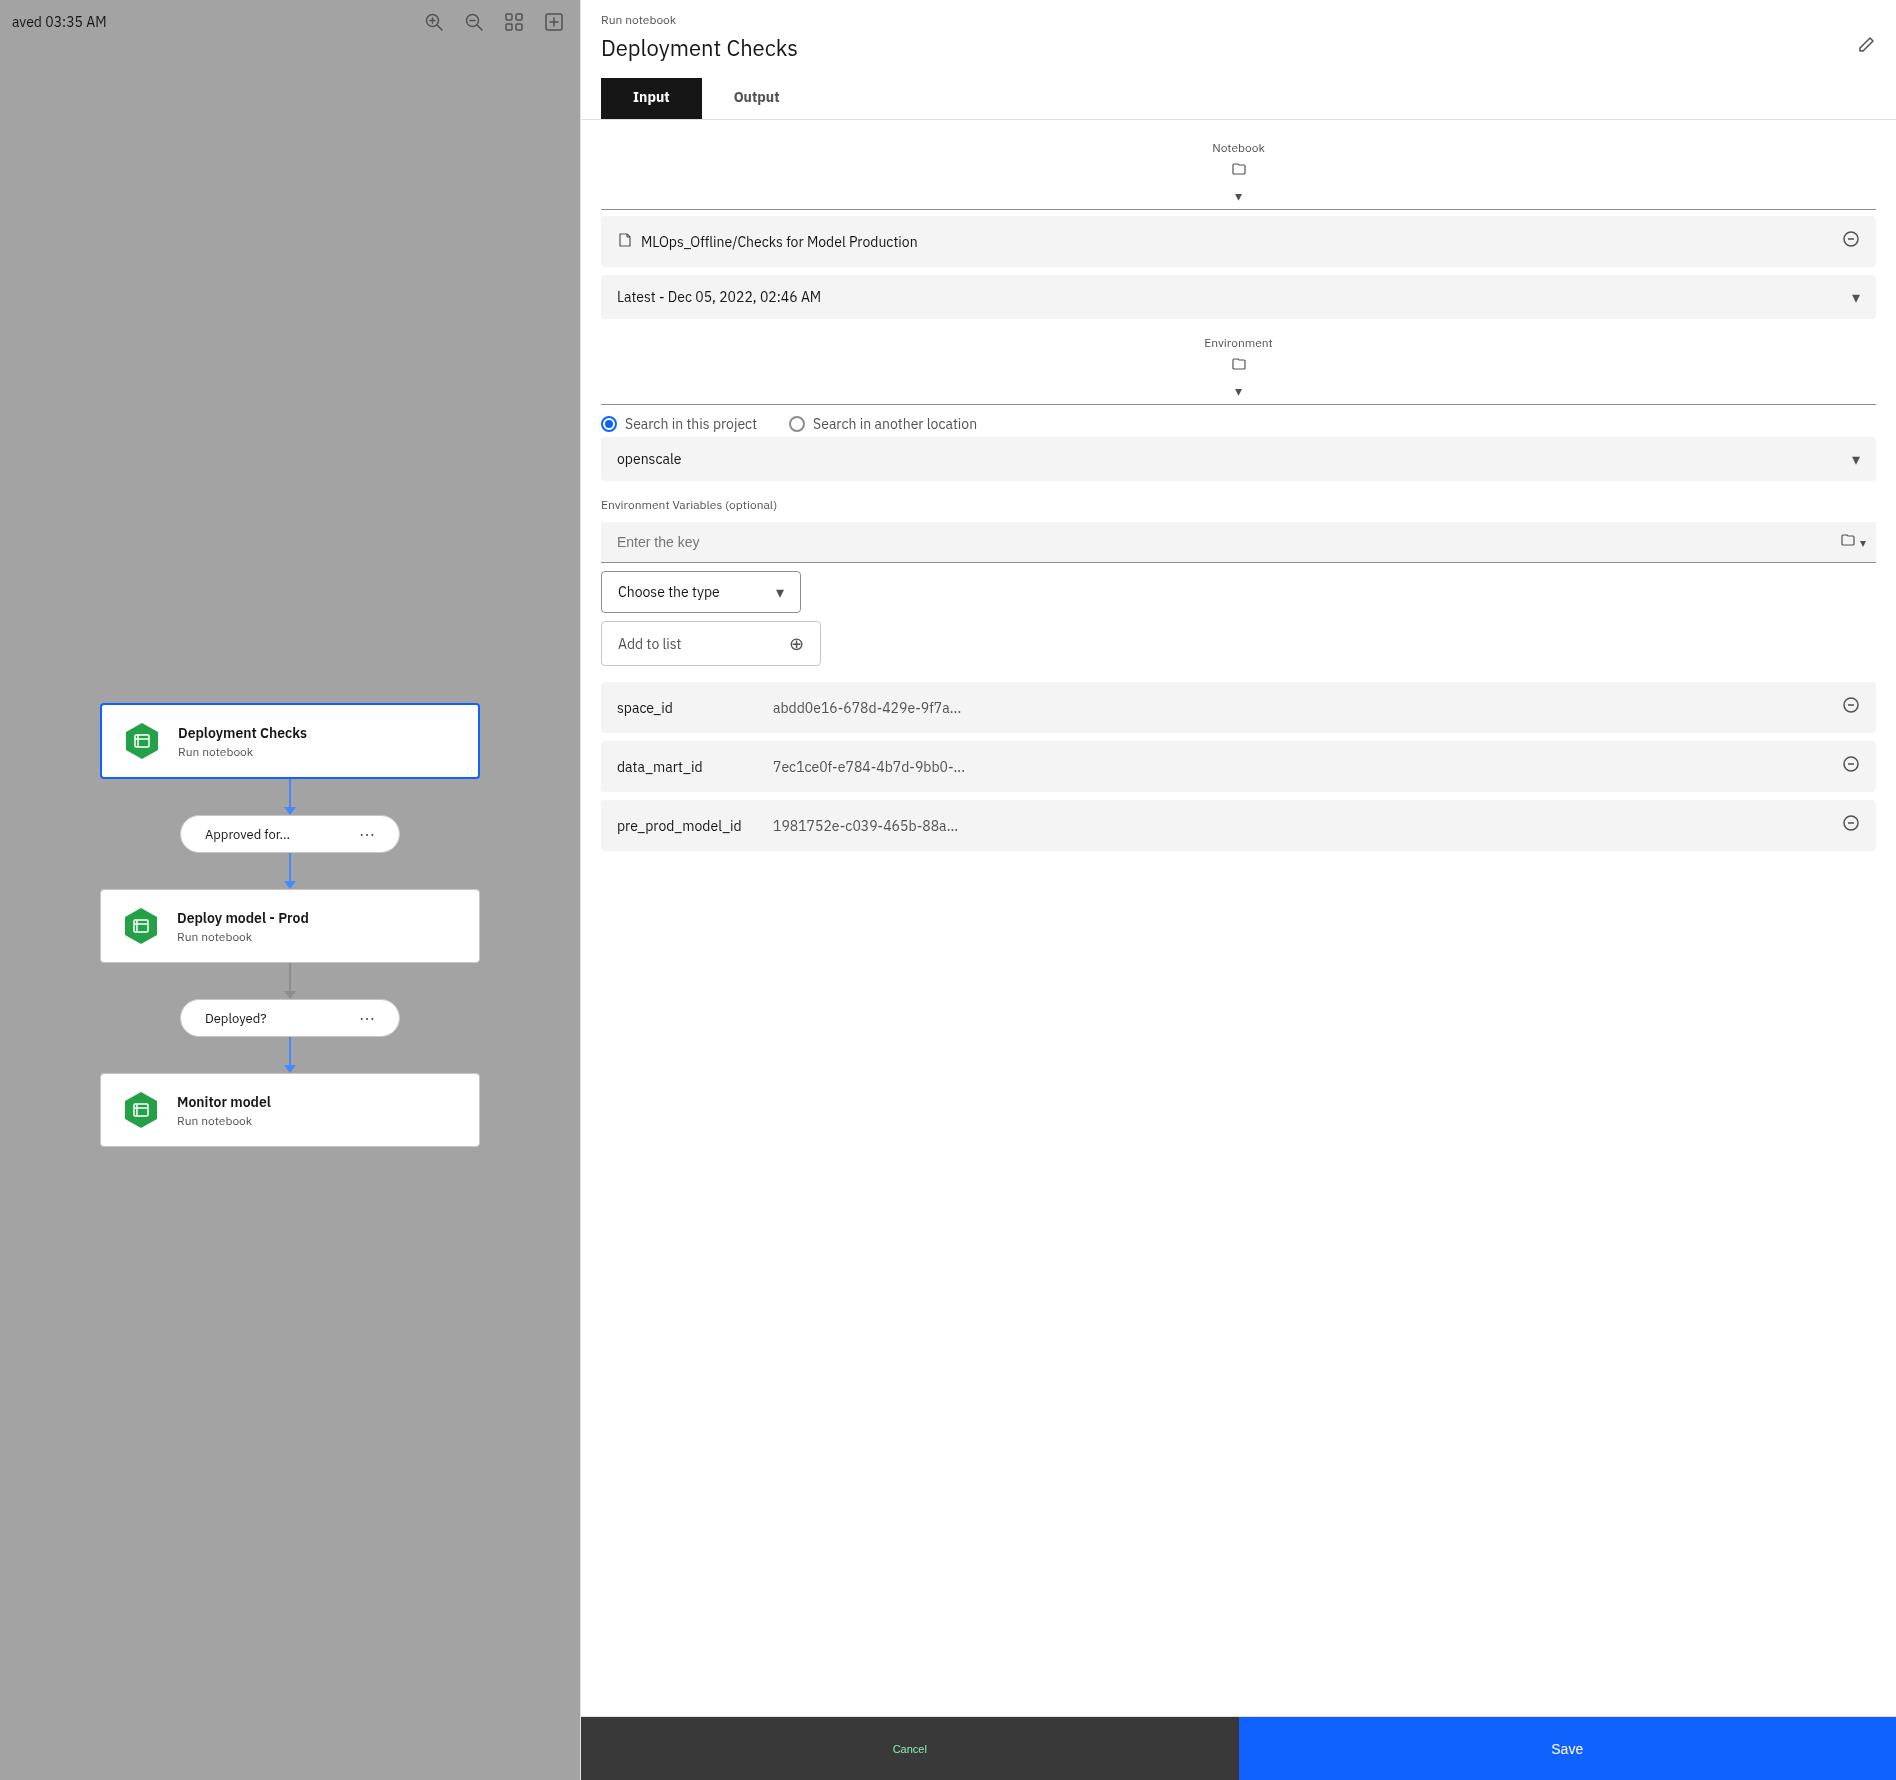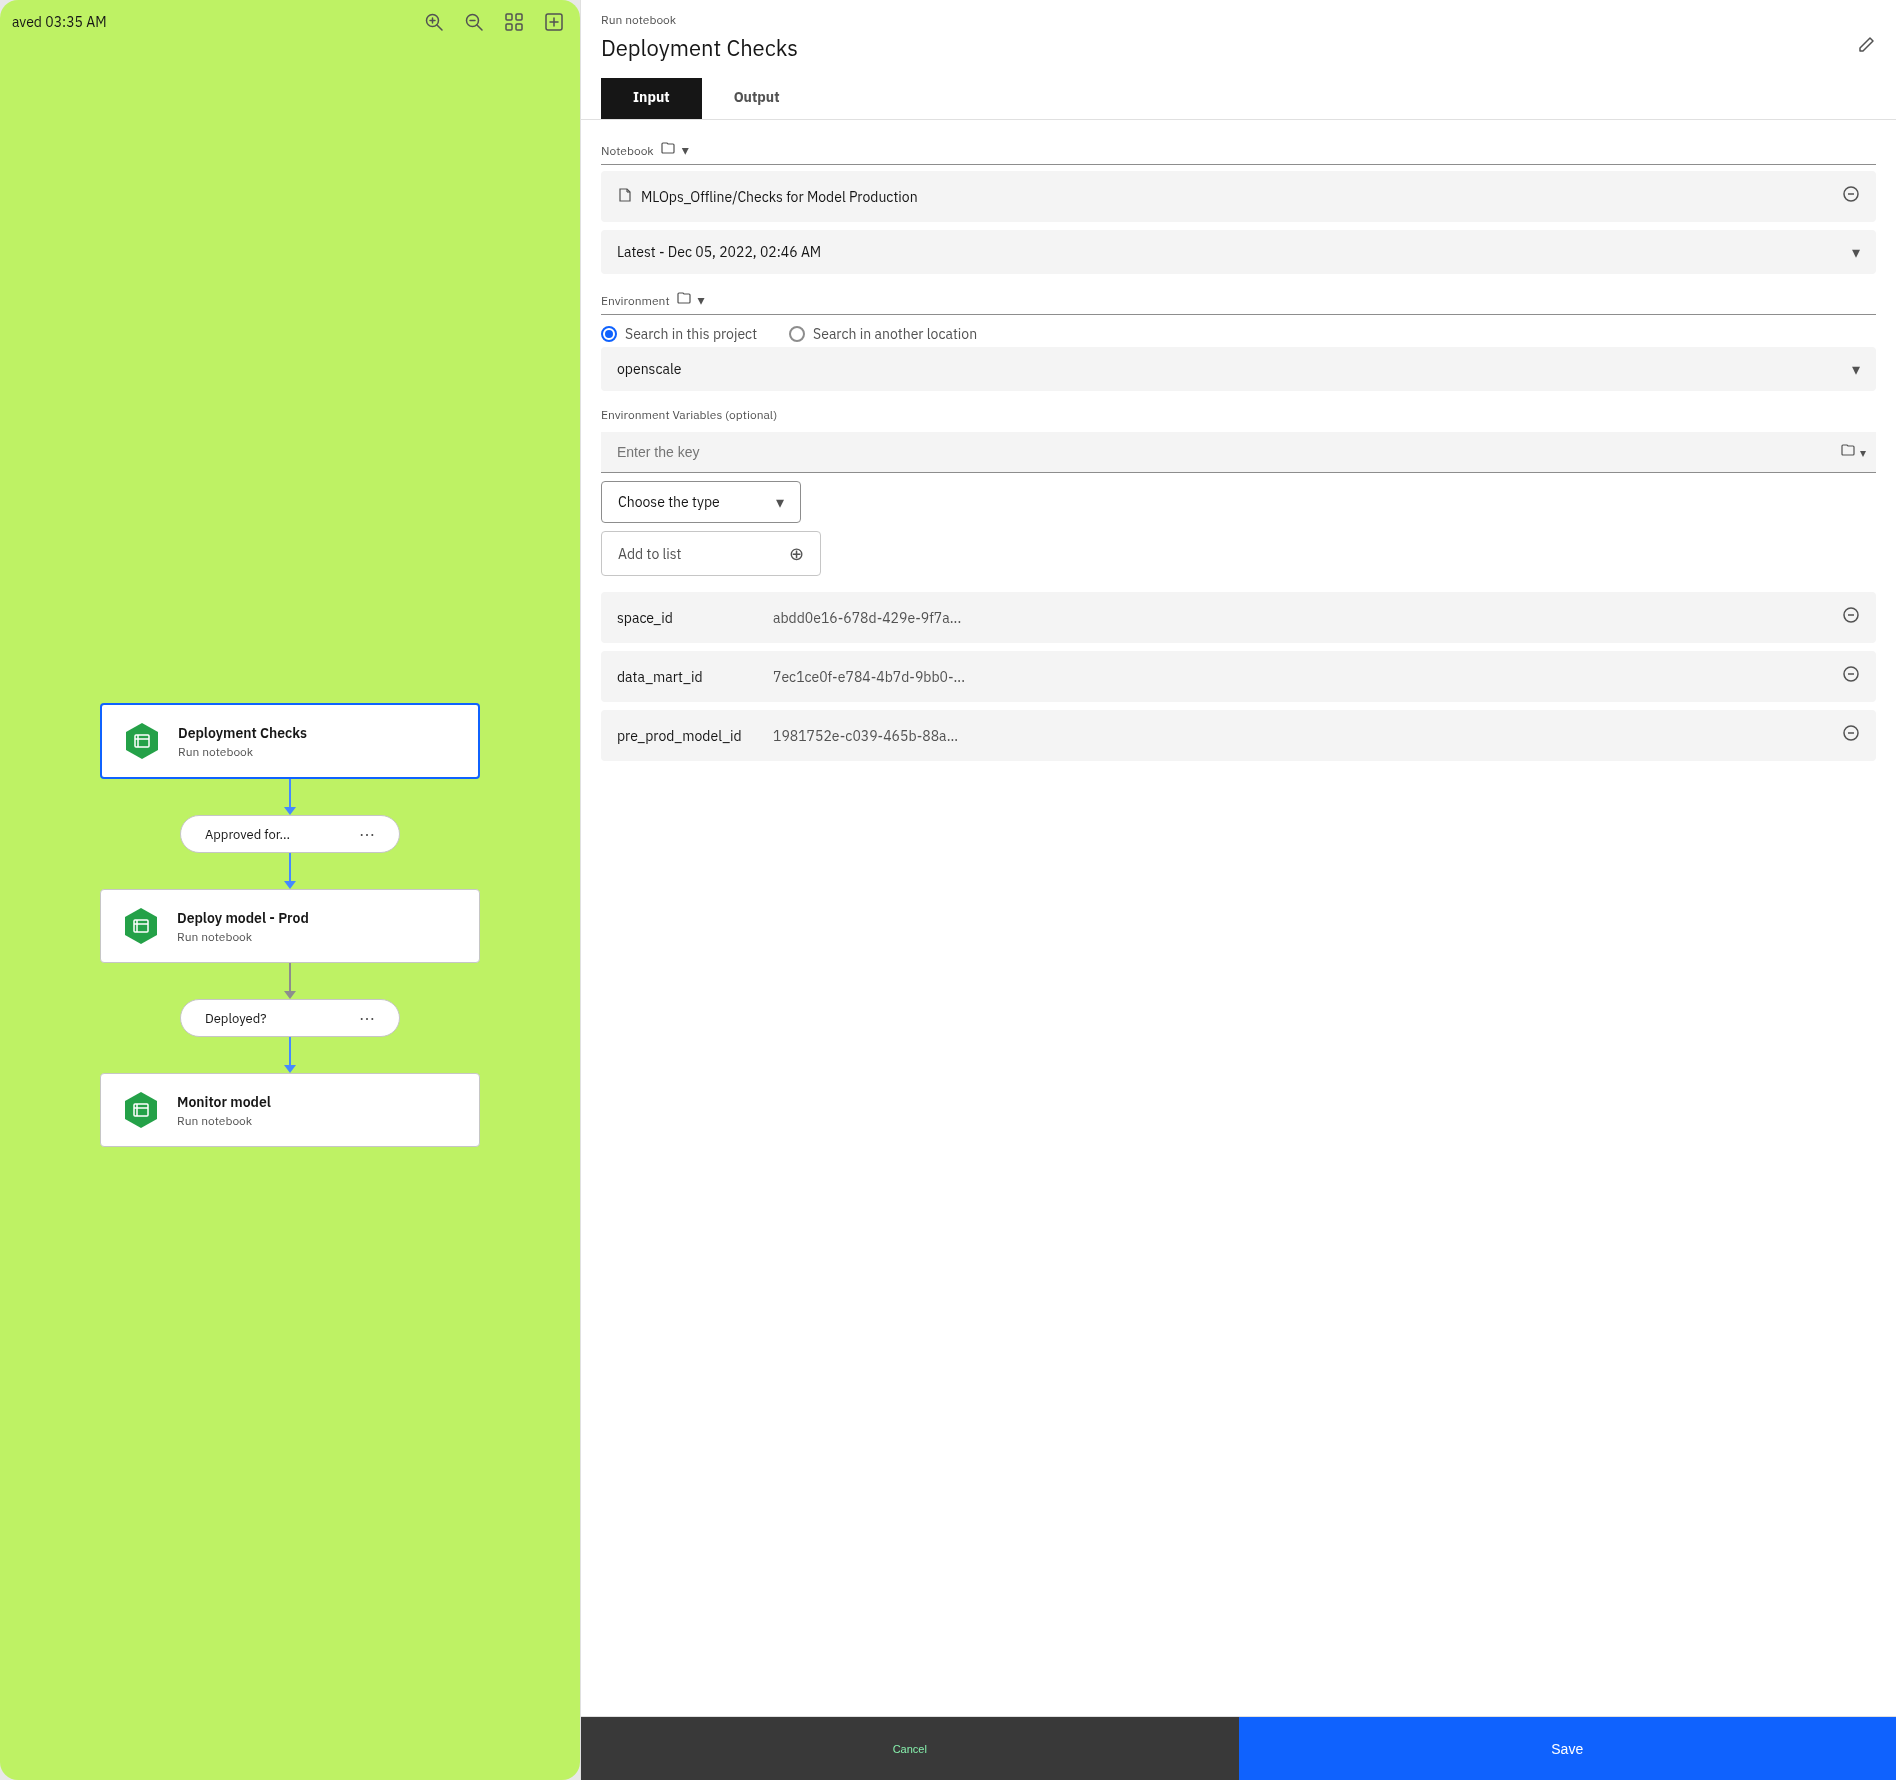--- a/index.html
+++ b/index.html
@@ -8,24 +8,23 @@
       background: #e8e8e8;
       display: flex;
       width: 1896px;
       min-height: 1780px;
       font-size: 14px;
     }
 
     
     .left-panel {
       flex: 0 0 580px;
-      background: #bef264;
+      background: #a3a3a3;
       position: relative;
       overflow: hidden;
-      border-radius: 18px;
     }
 
     .top-bar {
       display: flex;
       align-items: center;
       padding: 8px 12px;
       gap: 16px;
       position: absolute;
       top: 0;
       left: 0;
@@ -226,20 +225,21 @@
 
     .section-label {
       font-size: 12px;
       color: #525252;
       margin-bottom: 6px;
       display: flex;
       align-items: center;
       gap: 6px;
       border-bottom: 1px solid #8d8d8d;
       padding-bottom: 4px;
+      flex-direction: column;
     }
 
     .section-label-icon {
       font-size: 14px;
       cursor: pointer;
     }
 
     .notebook-item {
       background: #f4f4f4;
       border-radius: 4px;

